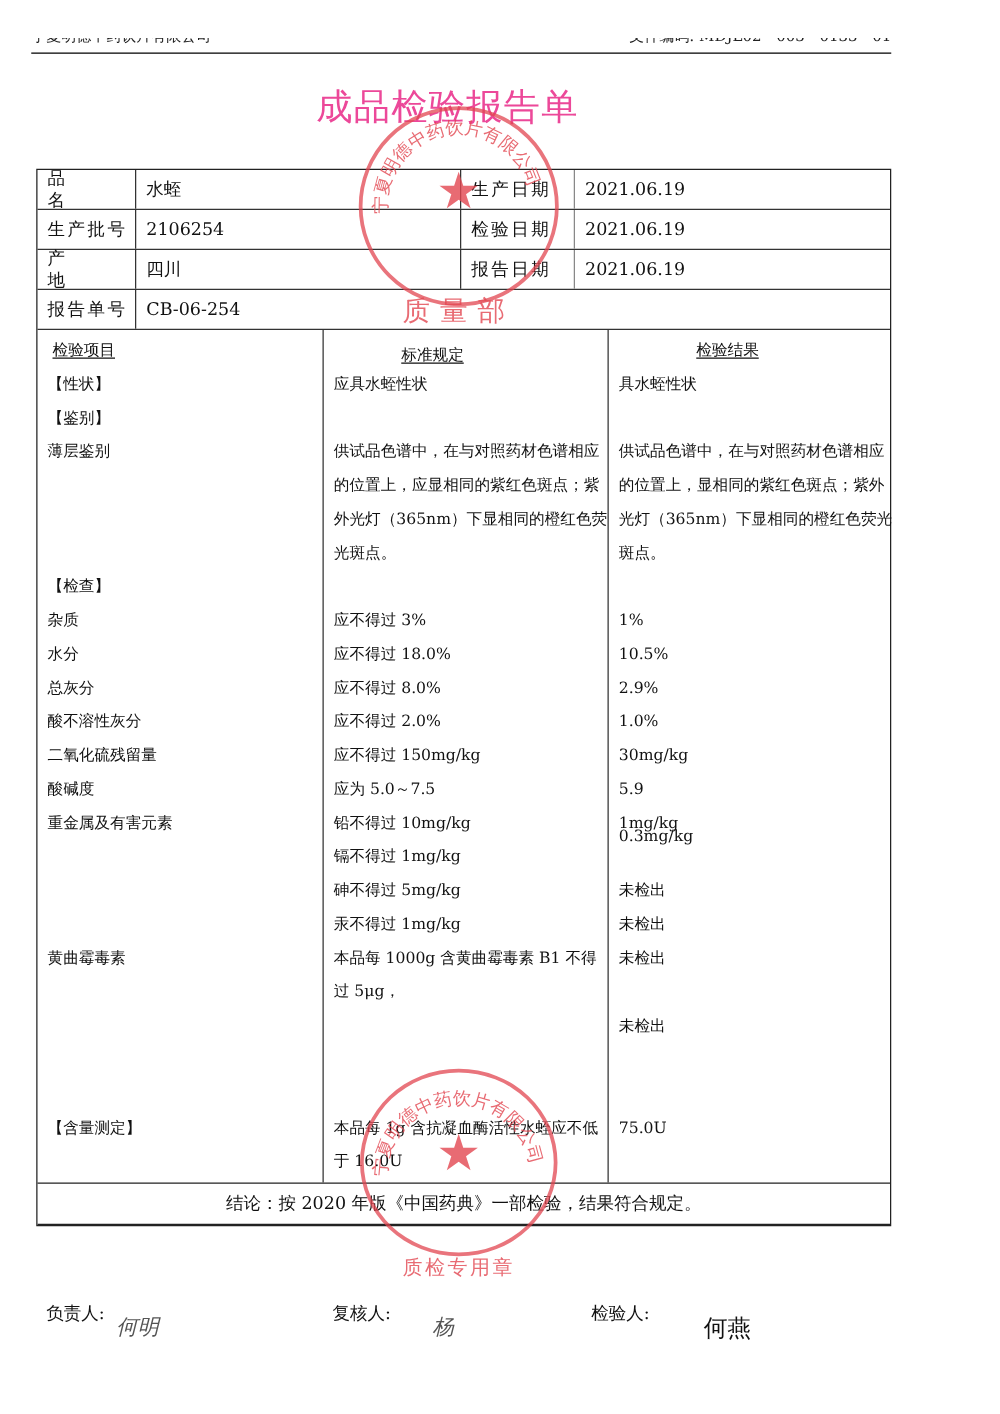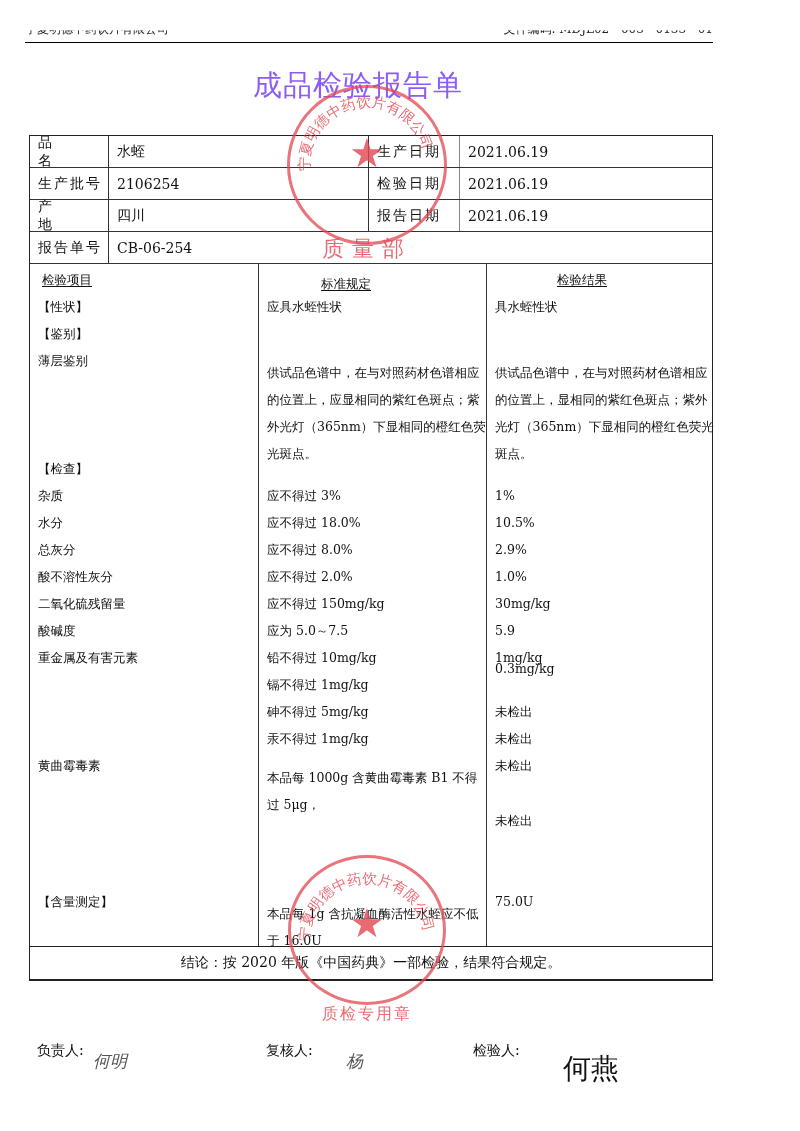--- a/index.html
+++ b/index.html
@@ -3,36 +3,36 @@
 <meta charset="utf-8">
 <style>
   html, body { margin:0; padding:0; background:#ffffff; }
   body { width:800px; height:1131px; position:relative; overflow:hidden;
          font-family:"DejaVu Serif","Liberation Serif",serif; color:#111; }
   .page-header { position:absolute; left:25px; top:22px; width:688px; height:20px;
                  border-bottom:1.5px solid #000; font-size:12px; color:#222; }
   .page-header .hl { position:absolute; left:0; top:-1px; clip-path: inset(55% 0 0 0); }
   .page-header .hr { position:absolute; right:0; top:-1px; clip-path: inset(55% 0 0 0); }
   .doc-title { position:absolute; left:0; width:716px; top:66px; text-align:center;
-               font-size:29px; font-family:"DejaVu Sans","Liberation Sans",sans-serif; letter-spacing:1px; color:#8b5cf6; }
+               font-size:29px; font-family:"DejaVu Sans","Liberation Sans",sans-serif; letter-spacing:1px; color:#ec4899; }
   .tbl { position:absolute; left:29px; top:135px; width:684px; border:1.3px solid #222; box-sizing:border-box; }
   .info-row { display:flex; height:32px; border-bottom:1px solid #333; box-sizing:border-box; font-size:14px; }
   .info-row .c { display:flex; align-items:center; box-sizing:border-box; padding-left:8px; }
   .c-lbl { width:79px; border-right:1px solid #333; letter-spacing:2px; }
   .c-lbl.spread { justify-content:space-between; padding-right:16px; }
   .c-val { width:260px; border-right:1px solid #333; }
   .c-lbl2 { width:91px; border-right:1.5px solid #888; letter-spacing:2px; }
   .c-val2 { flex:1; }
   .c-wide { flex:1; }
   .results { position:relative; height:682px; border-bottom:1.3px solid #222; font-size:12.5px; }
   .results .vline { position:absolute; top:0; bottom:0; border-left:1px solid #333; }
   .r { position:absolute; line-height:27px; white-space:nowrap; }
   .col1 { left:8px; } .col2 { left:237px; } .col3 { left:465px; }
   .hdr { text-decoration:underline; text-underline-offset:2px; }
-  .para { white-space:normal; width:220px; line-height:27px;margin-top:12px; }
+  .para { white-space:normal; width:220px; line-height:27px; }
   .concl { height:32px; border-bottom:1.3px solid #222; display:flex; align-items:center; justify-content:center; font-size:14px; }
   .notes { height:64px; font-size:14px; line-height:31px; padding:0 8px; box-sizing:border-box; text-indent:2em; }
   .sig { position:absolute; top:1042px; font-size:14px; }
   .sig .hand { position:absolute; left:56px; top:8px; font-family:"DejaVu Sans",sans-serif; font-style:italic; color:#555; font-size:17px; white-space:nowrap; }
   .stamp { position:absolute; border:3px solid rgba(226,70,80,0.75); border-radius:50%; box-sizing:border-box; pointer-events:none; }
   .stamp .star { position:absolute; left:50%; top:50%; transform:translate(-50%,-50%); color:rgba(226,70,80,0.8); font-size:40px; font-family:"DejaVu Sans",sans-serif; }
   .stamp .arc { position:absolute; left:0; top:0; width:100%; height:100%; }
   .stamp .bottom { position:absolute; left:0; right:0; text-align:center; color:rgba(226,70,80,0.8); font-size:22px; font-family:"DejaVu Sans",sans-serif; letter-spacing:8px;margin-top:48px; }
 </style>
 </head>
@@ -147,21 +147,21 @@
 <div class="sig" style="left:37px">
   <span>负责人:</span>
   <span class="hand">何明</span>
 </div>
 <div class="sig" style="left:266px">
   <span>复核人:</span>
   <span class="hand" style="left:80px">杨</span>
 </div>
 <div class="sig" style="left:473px">
   <span>检验人:</span>
-  <span class="hand" style="left:90px;font-size:28px;color:#111;font-style:normal">何燕</span>
+  <span class="hand" style="left:90px;font-size:19px;color:#111;font-style:normal">何燕</span>
 </div>
 
 <div class="stamp" style="left:287px;top:85px;width:160px;height:160px">
   <svg class="arc" viewBox="0 0 160 160">
     <defs>
         <path id="arc1" d="M 22 95 A 60 60 0 1 1 138 95"></path>
       </defs>
     <text font-size="15" fill="rgba(226,70,80,0.8)" font-family="DejaVu Sans, sans-serif"><textPath href="#arc1" startOffset="4%">宁夏明德中药饮片有限公司</textPath></text>
   </svg>
   <span class="star" style="top:42%">★</span>

